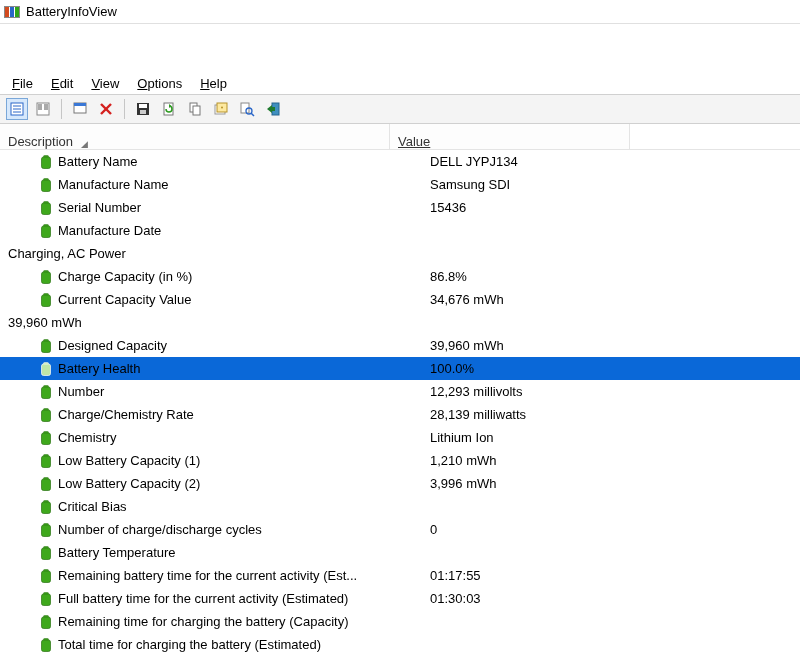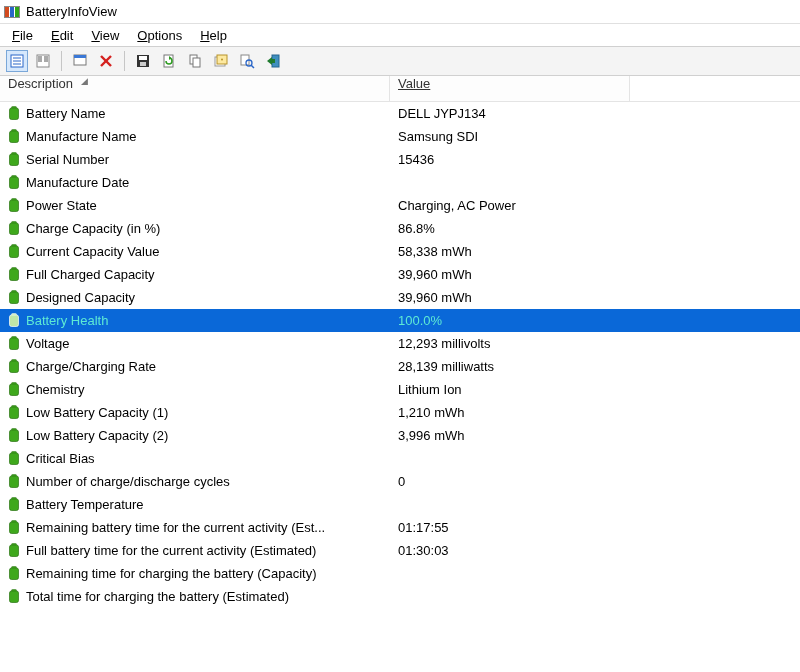--- a/index.html
+++ b/index.html
@@ -26,20 +26,21 @@
     margin-right: 6px;
     display: flex; align-items: center; justify-content: center;
   }
   .titlebar .title-text { font-size: 13px; }
   .menubar {
     height: 22px;
     display: flex;
     align-items: center;
     padding: 0 4px;
     gap: 2px;
+    margin-top: 48px;
   }
   .menubar .menu-item {
     padding: 2px 8px;
     font-size: 13px;
     cursor: default;
   }
   .menubar .menu-item span.ul { text-decoration: underline; }
   .toolbar {
     height: 30px;
     border-top: 1px solid #d0d0d0;
@@ -70,51 +71,53 @@
   }
   .lv-header {
     display: flex;
     height: 26px;
     border-bottom: 1px solid #e4e4e4;
     font-size: 13px;
     color: #333;
   }
   .lv-header .col {
     display: flex;
-    align-items: flex-start;
+    align-items: flex-end;
     padding: 0 8px;
     border-right: 1px solid #e4e4e4;
     background: #fdfdfd;
   }
   .col-desc { width: 390px; }
   .col-val  { width: 240px; text-decoration: underline; }
   .sort-ind {
     font-size: 9px;
     margin-left: 8px;
     color: #777;
   }
   .lv-body { }
   .lv-row {
     display: flex;
     height: 23px;
     align-items: center;
     font-size: 13px;
   }
   .lv-row.selected {
     background: #0a68d8;
-    color: #5eead4;
+    color: #000000;
   }
   .cell-desc {
     width: 390px;
     display: flex;
+    align-items: center;
     padding-left: 8px;
     padding-right: 4px;
     white-space: nowrap;
     overflow: hidden;
     text-overflow: ellipsis;
+    margin-left: 32px;
   }
   .cell-val {
     width: 240px;
     padding-left: 8px;
     white-space: nowrap;
     overflow: hidden;
   }
   .batt-icon {
     width: 12px; height: 14px;
     margin-right: 6px;
@@ -275,29 +278,20 @@
             <svg width="12" height="14" viewBox="0 0 12 14">
     <rect x="3.5" y="0.5" width="5" height="2" rx="1" fill="#3fa81c" stroke="#2a7313" stroke-width="0.5"></rect>
     <rect x="1.5" y="2" width="9" height="11.5" rx="2" fill="#3fa81c" stroke="#2a7313" stroke-width="0.7"></rect>
   </svg>
           </span>
           <span>Manufacture Date</span>
         </div>
         <div class="cell-val"></div>
       </div>
       <div class="lv-row">
-        <div class="cell-desc">
-          <span class="batt-icon">
-            <svg width="12" height="14" viewBox="0 0 12 14">
-    <rect x="3.5" y="0.5" width="5" height="2" rx="1" fill="#3fa81c" stroke="#2a7313" stroke-width="0.5"></rect>
-    <rect x="1.5" y="2" width="9" height="11.5" rx="2" fill="#3fa81c" stroke="#2a7313" stroke-width="0.7"></rect>
-  </svg>
-          </span>
-          <span>Power State</span>
-        </div>
         <div class="cell-val">Charging, AC Power</div>
       </div>
       <div class="lv-row">
         <div class="cell-desc">
           <span class="batt-icon">
             <svg width="12" height="14" viewBox="0 0 12 14">
     <rect x="3.5" y="0.5" width="5" height="2" rx="1" fill="#3fa81c" stroke="#2a7313" stroke-width="0.5"></rect>
     <rect x="1.5" y="2" width="9" height="11.5" rx="2" fill="#3fa81c" stroke="#2a7313" stroke-width="0.7"></rect>
   </svg>
           </span>
@@ -308,32 +302,23 @@
       <div class="lv-row">
         <div class="cell-desc">
           <span class="batt-icon">
             <svg width="12" height="14" viewBox="0 0 12 14">
     <rect x="3.5" y="0.5" width="5" height="2" rx="1" fill="#3fa81c" stroke="#2a7313" stroke-width="0.5"></rect>
     <rect x="1.5" y="2" width="9" height="11.5" rx="2" fill="#3fa81c" stroke="#2a7313" stroke-width="0.7"></rect>
   </svg>
           </span>
           <span>Current Capacity Value</span>
         </div>
-        <div class="cell-val">58,338 mWh</div>
-      </div>
-      <div class="lv-row">
-        <div class="cell-desc">
-          <span class="batt-icon">
-            <svg width="12" height="14" viewBox="0 0 12 14">
-    <rect x="3.5" y="0.5" width="5" height="2" rx="1" fill="#3fa81c" stroke="#2a7313" stroke-width="0.5"></rect>
-    <rect x="1.5" y="2" width="9" height="11.5" rx="2" fill="#3fa81c" stroke="#2a7313" stroke-width="0.7"></rect>
-  </svg>
-          </span>
-          <span>Full Charged Capacity</span>
-        </div>
+        <div class="cell-val">34,676 mWh</div>
+      </div>
+      <div class="lv-row">
         <div class="cell-val">39,960 mWh</div>
       </div>
       <div class="lv-row">
         <div class="cell-desc">
           <span class="batt-icon">
             <svg width="12" height="14" viewBox="0 0 12 14">
     <rect x="3.5" y="0.5" width="5" height="2" rx="1" fill="#3fa81c" stroke="#2a7313" stroke-width="0.5"></rect>
     <rect x="1.5" y="2" width="9" height="11.5" rx="2" fill="#3fa81c" stroke="#2a7313" stroke-width="0.7"></rect>
   </svg>
           </span>
@@ -354,33 +339,33 @@
         <div class="cell-val">100.0%</div>
       </div>
       <div class="lv-row">
         <div class="cell-desc">
           <span class="batt-icon">
             <svg width="12" height="14" viewBox="0 0 12 14">
     <rect x="3.5" y="0.5" width="5" height="2" rx="1" fill="#3fa81c" stroke="#2a7313" stroke-width="0.5"></rect>
     <rect x="1.5" y="2" width="9" height="11.5" rx="2" fill="#3fa81c" stroke="#2a7313" stroke-width="0.7"></rect>
   </svg>
           </span>
-          <span>Voltage</span>
+          <span>Number</span>
         </div>
         <div class="cell-val">12,293 millivolts</div>
       </div>
       <div class="lv-row">
         <div class="cell-desc">
           <span class="batt-icon">
             <svg width="12" height="14" viewBox="0 0 12 14">
     <rect x="3.5" y="0.5" width="5" height="2" rx="1" fill="#3fa81c" stroke="#2a7313" stroke-width="0.5"></rect>
     <rect x="1.5" y="2" width="9" height="11.5" rx="2" fill="#3fa81c" stroke="#2a7313" stroke-width="0.7"></rect>
   </svg>
           </span>
-          <span>Charge/Charging Rate</span>
+          <span>Charge/Chemistry Rate</span>
         </div>
         <div class="cell-val">28,139 milliwatts</div>
       </div>
       <div class="lv-row">
         <div class="cell-desc">
           <span class="batt-icon">
             <svg width="12" height="14" viewBox="0 0 12 14">
     <rect x="3.5" y="0.5" width="5" height="2" rx="1" fill="#3fa81c" stroke="#2a7313" stroke-width="0.5"></rect>
     <rect x="1.5" y="2" width="9" height="11.5" rx="2" fill="#3fa81c" stroke="#2a7313" stroke-width="0.7"></rect>
   </svg>

